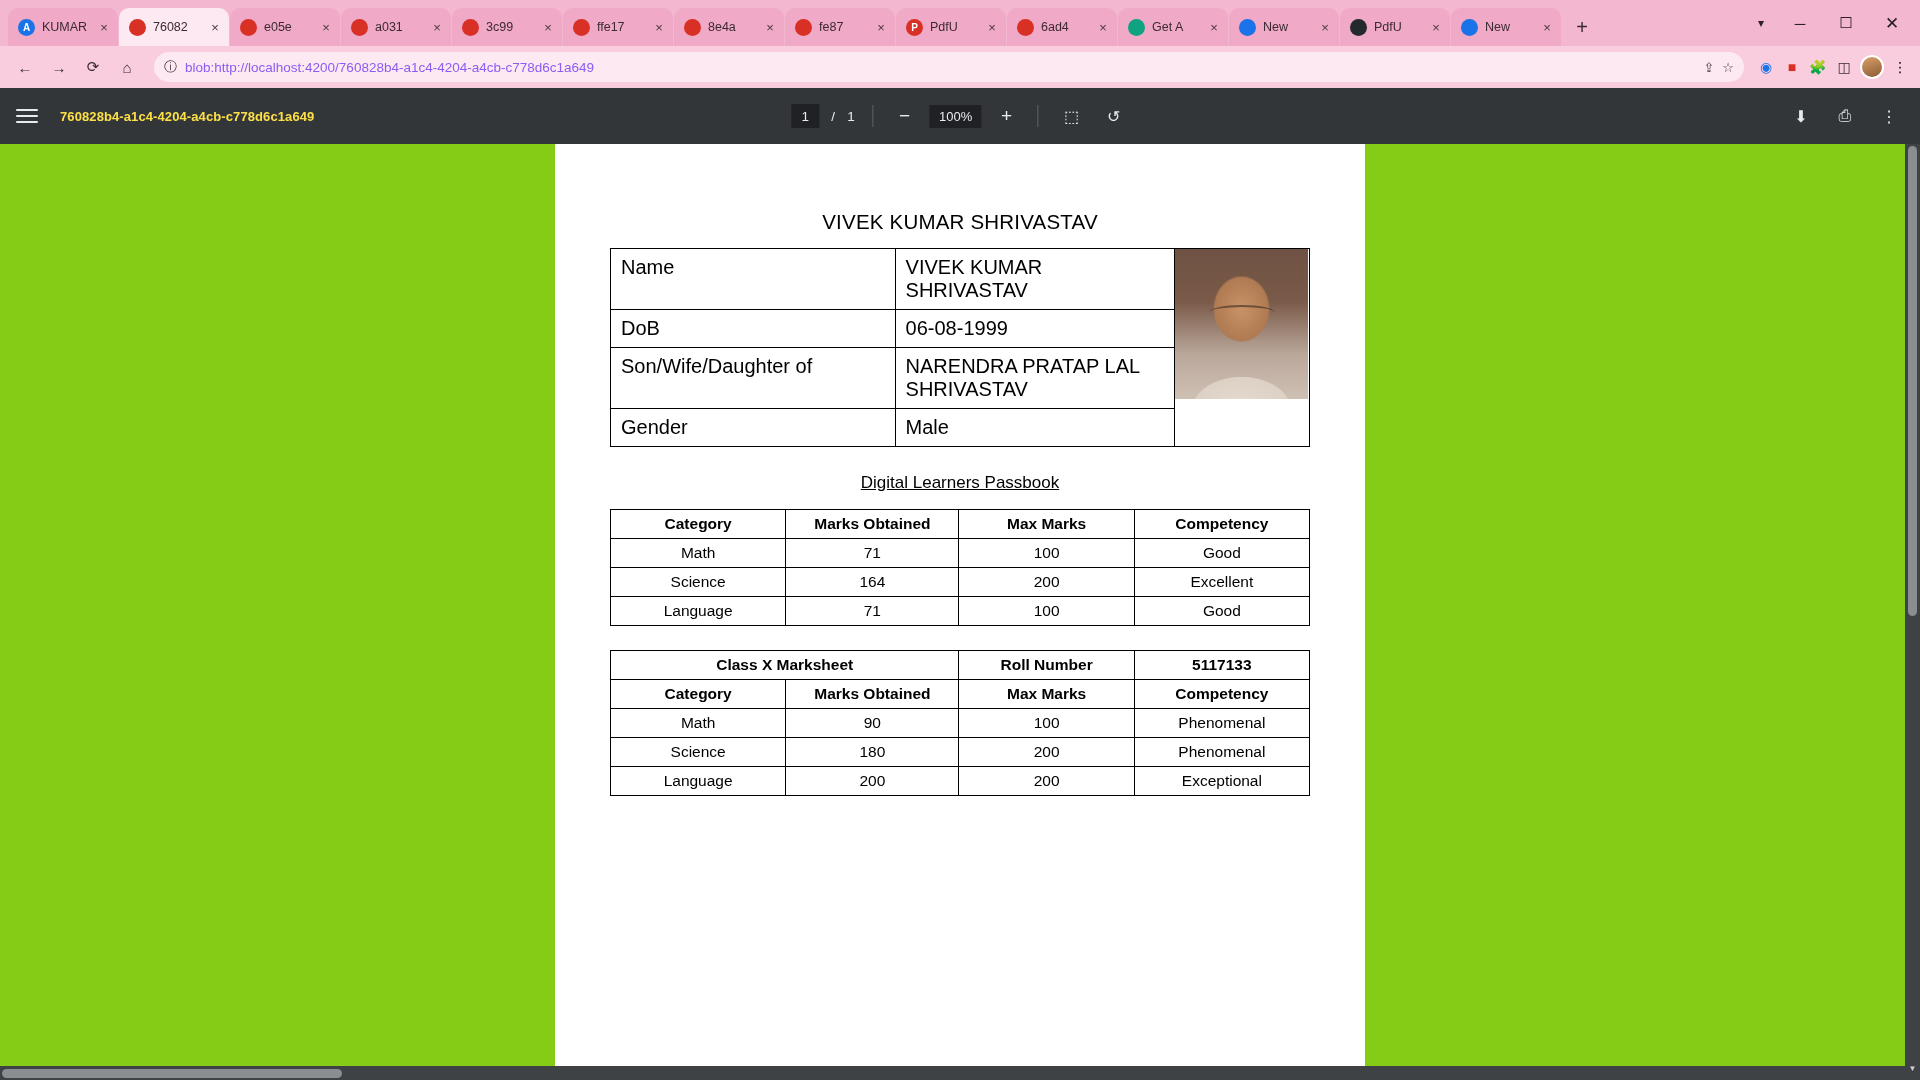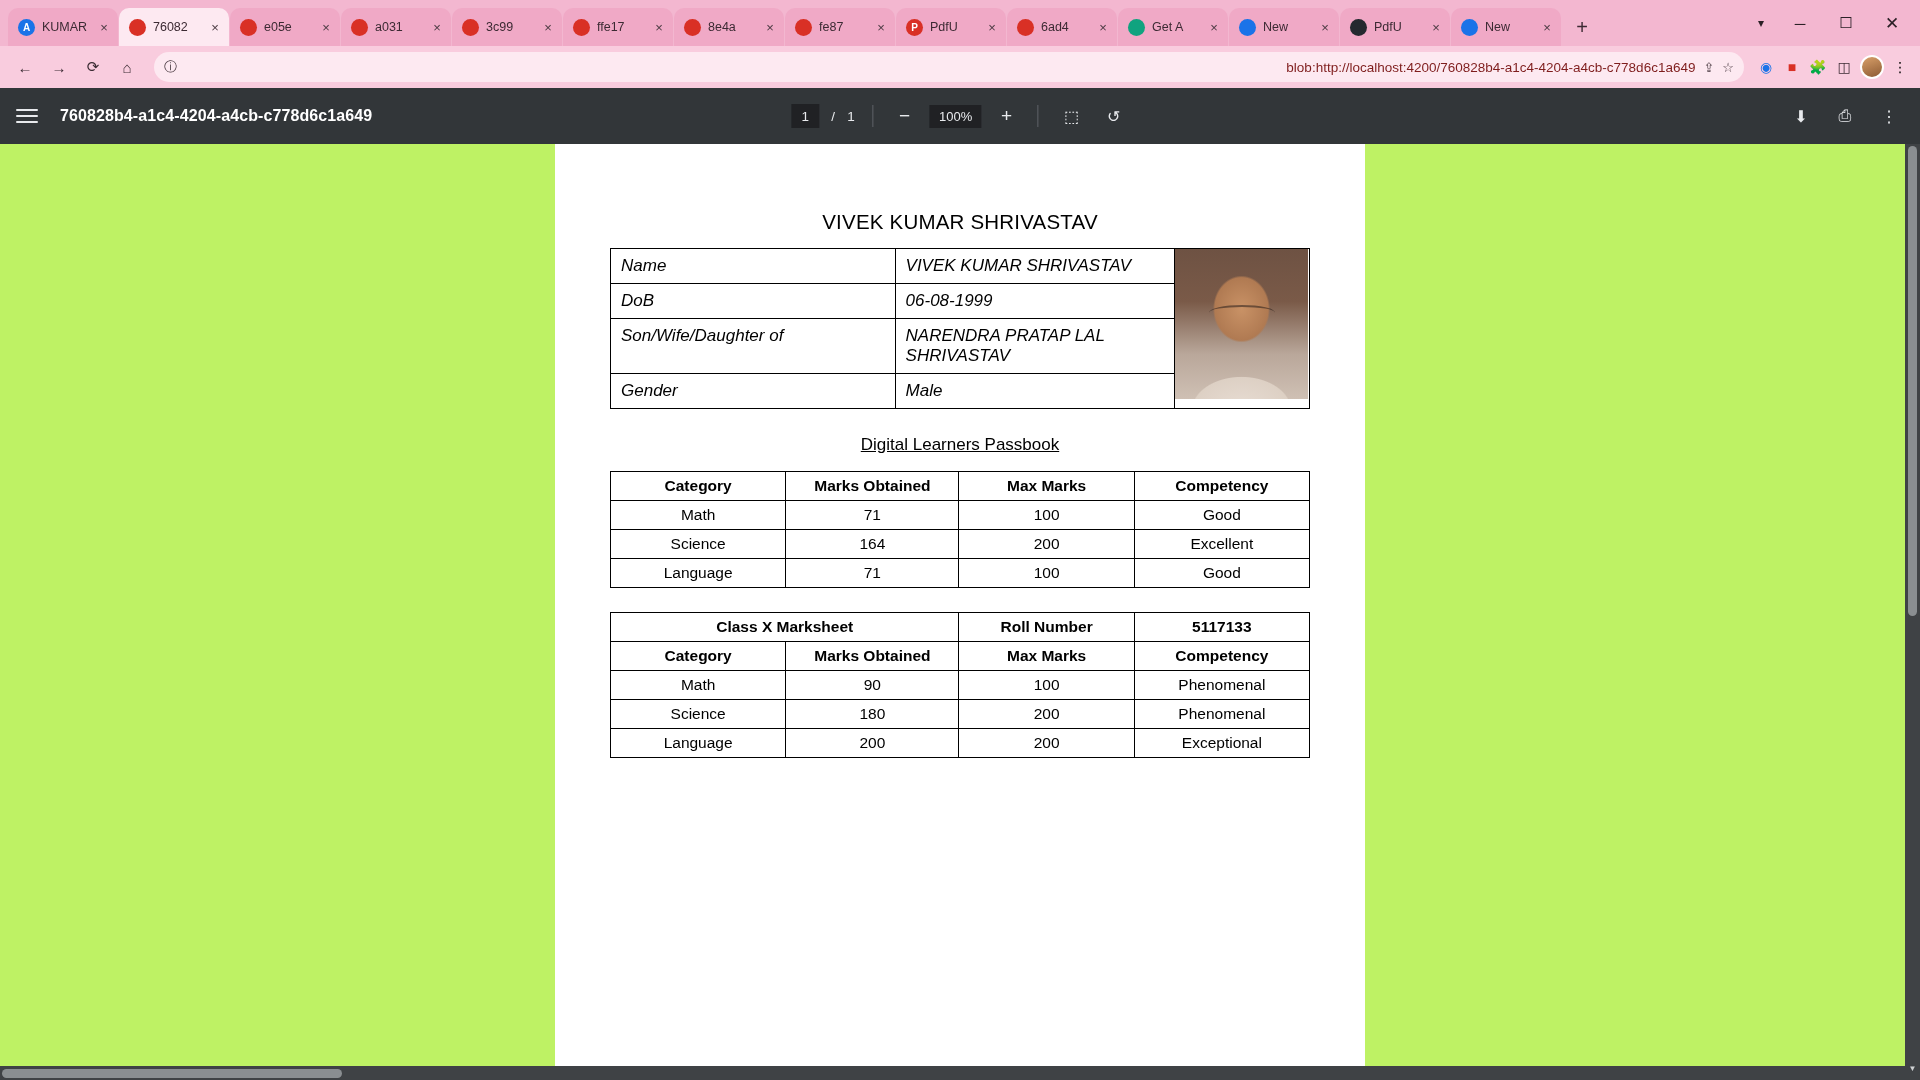--- a/index.html
+++ b/index.html
@@ -87,24 +87,23 @@
     height: 30px;
     background: #fde9f1;
     border-radius: 16px;
     display: flex; align-items: center;
     padding: 0 10px;
     margin: 0 8px;
     gap: 8px;
     min-width: 0;
   }
   .omnibox .url {
-    font-size: 13.5px; color: #7f1d1d;
+    font-size: 13.5px; color: #8b5cf6;
     white-space: nowrap; overflow: hidden; text-overflow: ellipsis;
     flex: 1 1 auto;
-    text-align: right;
   }
   .omnibox .obx-icon { font-size: 13px; color: #4a3a42; flex: 0 0 auto; }
   .ext-icons { display: flex; align-items: center; gap: 6px; }
   .ext-dot { width: 20px; height: 20px; display: flex; align-items: center; justify-content: center; font-size: 14px; }
   .avatar-btn {
     width: 24px; height: 24px; border-radius: 50%;
     background: linear-gradient(160deg,#d9a06a,#8c5a33);
     border: 2px solid #fff;
   }
 
@@ -114,62 +113,62 @@
     height: 56px;
     background: #323639;
     display: flex; align-items: center;
     color: #e8eaed;
     padding: 0 16px;
     position: relative;
     flex: 0 0 56px;
   }
   .hamburger { width: 22px; display: flex; flex-direction: column; gap: 4px; margin-right: 22px; }
   .hamburger span { display: block; height: 2px; background: #e8eaed; border-radius: 1px; }
-  .pdf-filename { font-size: 16px; font-weight: bold; color: #ffffff; letter-spacing: .1px; }
+  .pdf-filename { font-size: 13px; font-weight: bold; color: #fde047; letter-spacing: .1px; }
   .pdf-center {
     position: absolute; left: 50%; transform: translateX(-50%);
     display: flex; align-items: center; gap: 12px;
   }
   .page-input {
     width: 28px; height: 24px; background: #202124; color: #e8eaed;
     border: none; text-align: center; font-size: 13.5px; font-family: "Liberation Sans", sans-serif;
   }
   .page-sep { font-size: 13.5px; color: #e8eaed; }
   .divider-v { width: 1px; height: 22px; background: #5f6368; margin: 0 6px; }
   .zoom-btn { width: 26px; height: 26px; display: flex; align-items: center; justify-content: center; font-size: 19px; color: #e8eaed; }
   .zoom-value {
     background: #202124; color: #e8eaed; font-size: 13px;
     padding: 4px 8px; min-width: 52px; text-align: center;
   }
   .icon-btn { width: 30px; height: 30px; display: flex; align-items: center; justify-content: center; color: #e8eaed; }
   .pdf-right { margin-left: auto; display: flex; align-items: center; gap: 14px; }
 
   .pdf-canvas {
     flex: 1 1 auto;
-    background: #bef264;
+    background: #84cc16;
     position: relative;
     overflow: hidden;
     display: flex;
     justify-content: center;
   }
   .page {
     width: 810px;
     background: #fff;
     margin-top: 0;
     padding: 48px 52px 0 52px;
     color: #000;
   }
   .doc-title {
     text-align: center;
     font-size: 20.5px;
     margin: 18px 0 14px 0;
     letter-spacing: .2px;
   }
   table.info, table.marks { border-collapse: collapse; width: 700px; margin: 0 auto; }
-  table.info td { border: 1.5px solid #000; padding: 7px 10px; font-size: 17px; vertical-align: top; font-style: italic; }
+  table.info td { border: 1.5px solid #000; padding: 7px 10px; font-size: 20px; vertical-align: top; }
   table.info td.label { width: 285px; }
   table.info td.value { width: 280px; }
   .photo-cell { padding: 0 !important; width: 135px; }
   .photo {
     width: 133px; height: 150px;
     background:
       radial-gradient(ellipse 46px 54px at 50% 40%, #c99266 0%, #b07a52 58%, rgba(176,122,82,0) 62%),
       radial-gradient(ellipse 70px 48px at 50% 108%, #e8ddd4 0%, #ddd0c4 70%, rgba(0,0,0,0) 72%),
       linear-gradient(180deg,#6e5243 0%, #7a5a48 35%, #b9a79a 70%, #cfc0b4 100%);
       position: relative;

